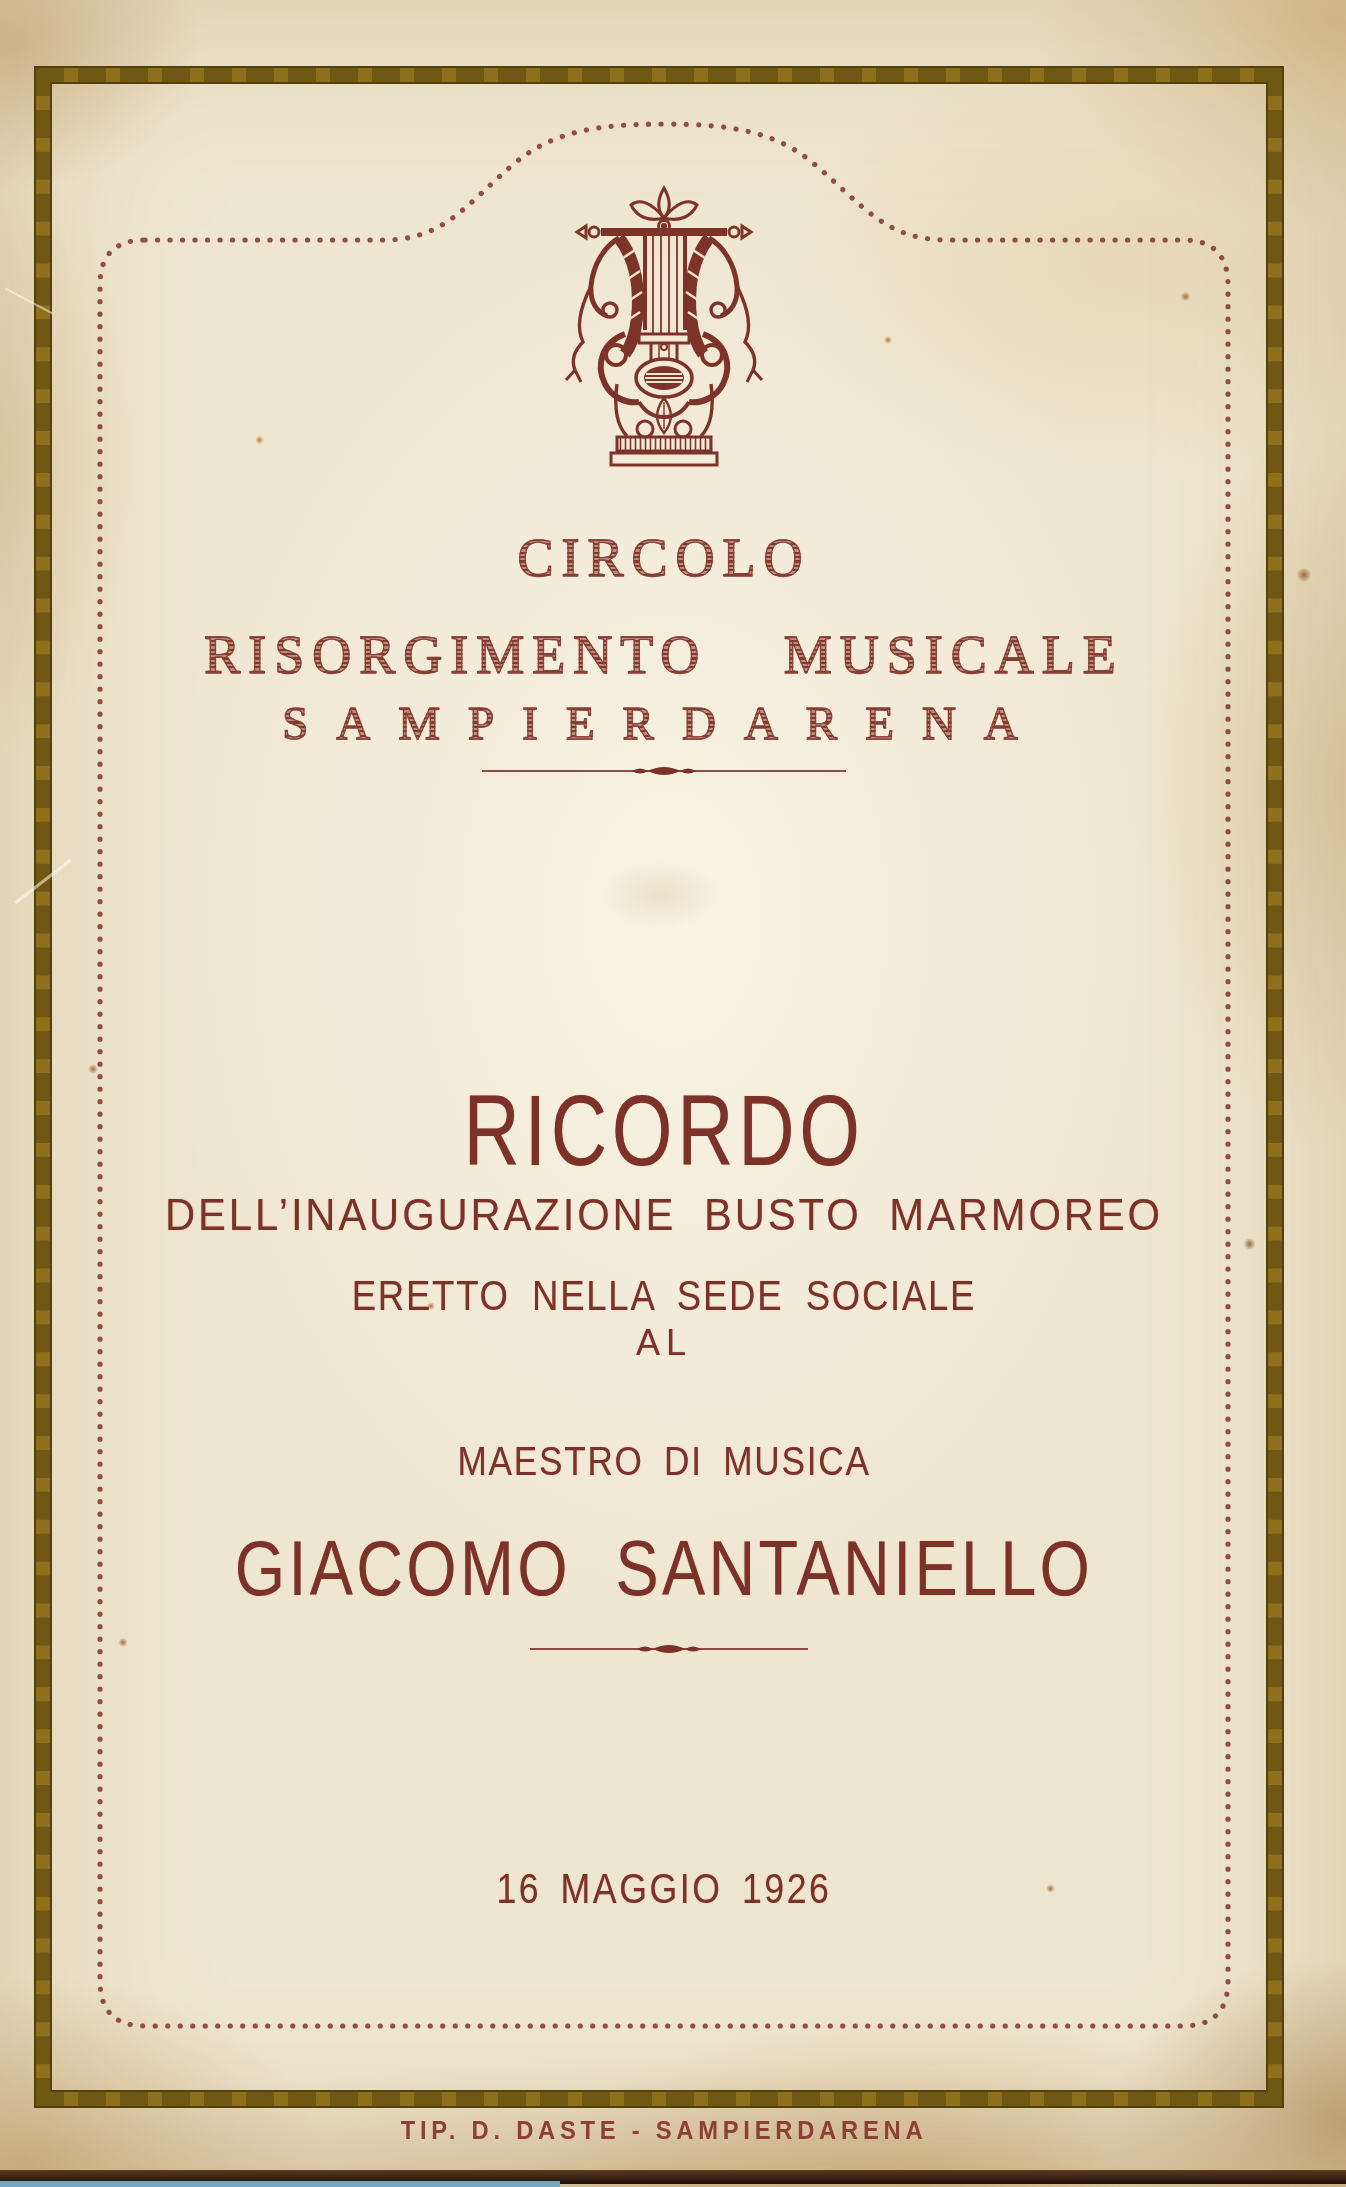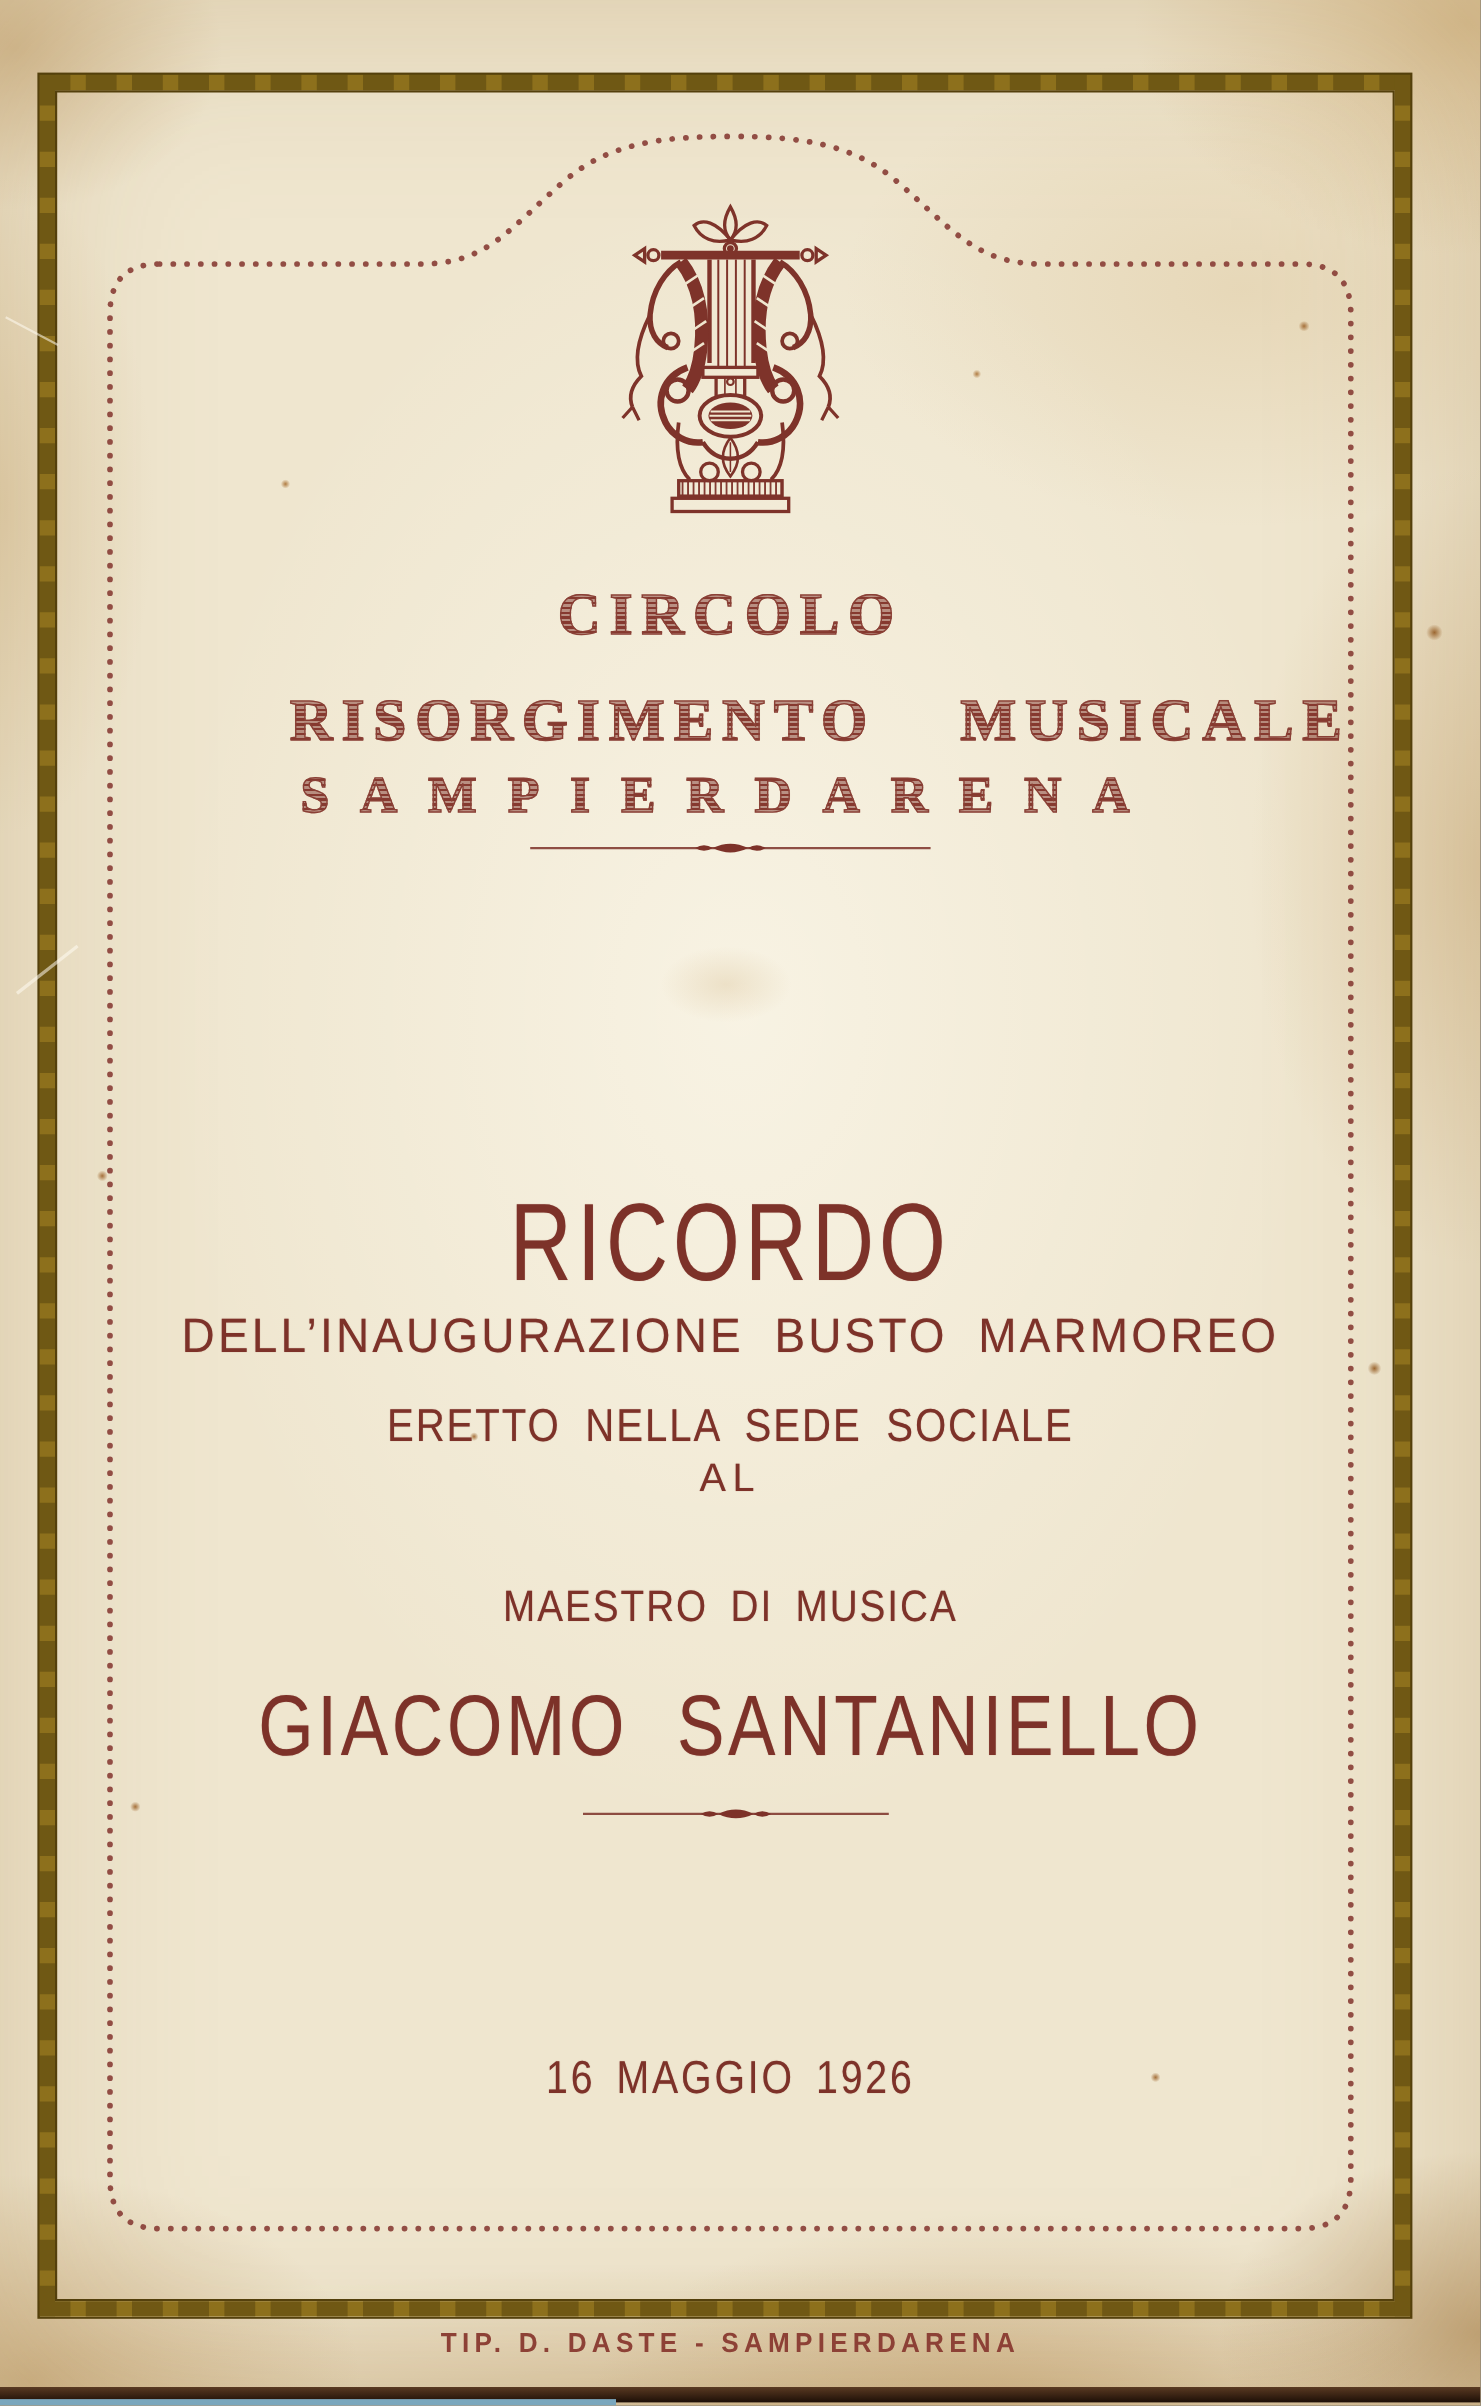--- a/index.html
+++ b/index.html
@@ -29,29 +29,29 @@
     position:absolute;left:36px;top:68px;width:1246px;height:2038px;
     border:14px dashed rgba(72,56,10,.42);box-sizing:border-box;
   }
   .svg-abs{position:absolute;}
   .txt{
     position:absolute;left:100px;width:1128px;text-align:center;
     color:#7d3229;white-space:nowrap;
   }
   
   .striped{
-    font-family:"Liberation Serif", serif;font-weight:bold;
+    font-family:"Liberation Serif", serif;font-weight:normal;
     color:#93453a;
     background-image:repeating-linear-gradient(0deg,#8e4336 0px,#8e4336 2.2px,rgba(142,67,54,0.08) 2.2px,rgba(142,67,54,0.08) 4.4px);
     -webkit-background-clip:text;background-clip:text;
     -webkit-text-fill-color:transparent;
     -webkit-text-stroke:1.3px #8a4036;
   }
   .h-circolo{top:527px;font-size:54px;letter-spacing:8px;}
-  .h-risorg{top:624px;font-size:54px;letter-spacing:8px;word-spacing:55px;text-align:right;}
+  .h-risorg{top:624px;font-size:54px;letter-spacing:8px;word-spacing:55px;}
   .h-sampier{top:696px;font-size:47px;letter-spacing:28px;}
   .t-ricordo{top:1073px;font-size:100px;letter-spacing:6px;transform:scaleX(.78);transform-origin:center;}
   .t-line1{top:1190px;font-size:44px;letter-spacing:3px;word-spacing:14px;transform:scaleX(.95);transform-origin:center;}
   .t-line2{top:1272px;font-size:42px;letter-spacing:2px;word-spacing:12px;transform:scaleX(.87);transform-origin:center;}
   .t-al{top:1322px;font-size:36px;letter-spacing:6px;}
   .t-maestro{top:1439px;font-size:40px;letter-spacing:2px;word-spacing:10px;transform:scaleX(.88);transform-origin:center;}
   .t-honoree{top:1523px;font-size:78px;letter-spacing:4px;word-spacing:28px;transform:scaleX(.83);transform-origin:center;}
   .t-date{top:1865px;font-size:42px;letter-spacing:3px;word-spacing:8px;transform:scaleX(.85);transform-origin:center;}
   .t-credit{top:2116px;font-size:25px;font-weight:bold;letter-spacing:5px;color:#8d4136;transform:scaleX(.95);transform-origin:center;}
   .ink-soft{text-shadow:0 0 1px rgba(125,47,39,.45);}

